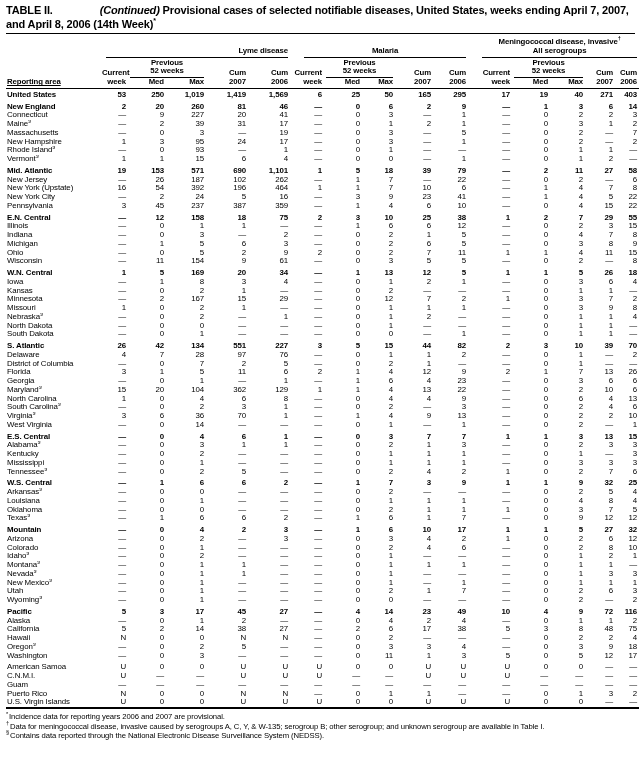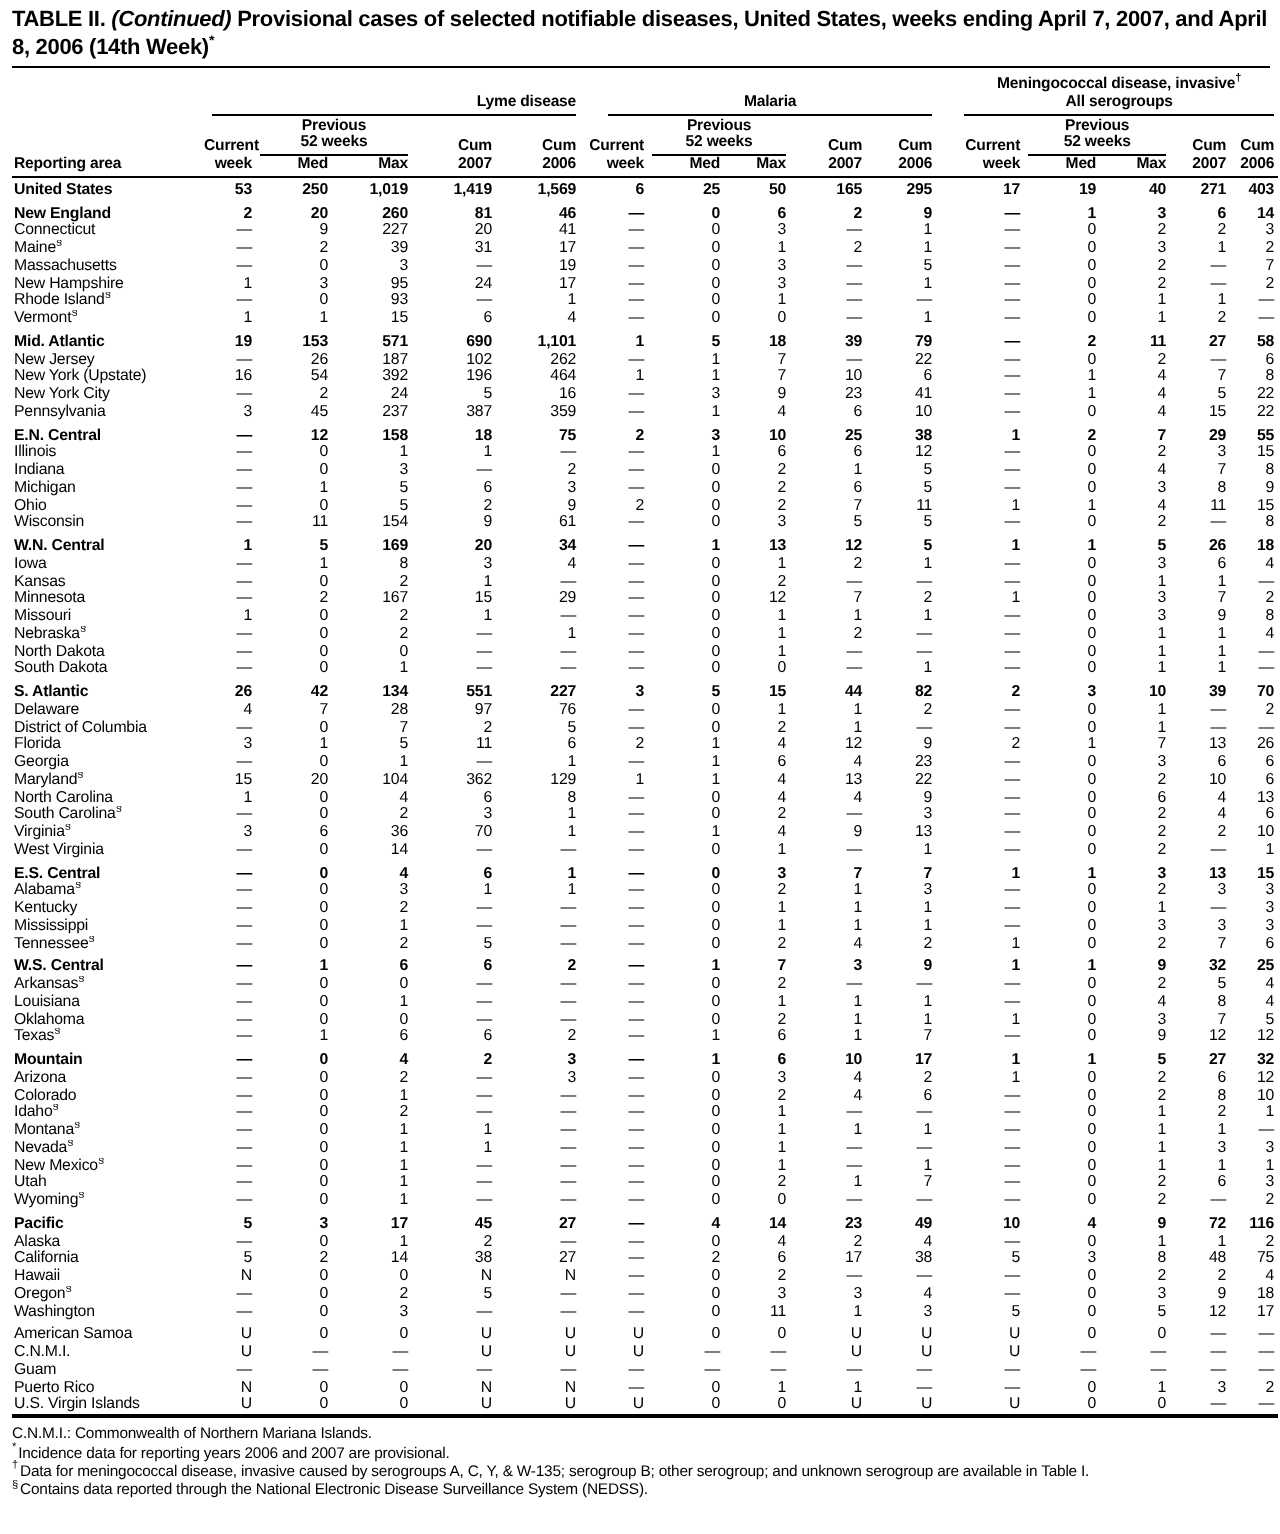--- a/index.html
+++ b/index.html
@@ -1,26 +1,26 @@
 <!DOCTYPE html>
 <html><head>
 <meta charset="utf-8">
 <style>
   html,body { margin:0; padding:0; background:#fff; color:#000; }
   body { width:640px; height:767px; font-family:"Liberation Sans", sans-serif; -webkit-font-smoothing:antialiased; }
   .page { padding:4px 5px 0 6px; }
 
   .title { font-weight:bold; font-size:11px; line-height:13.5px; letter-spacing:-0.15px; }
-  .title em { font-style:italic; }
+  .title em { font-style:italic;margin-left:44px; }
   .title sup { font-size:7px; }
   .title-rule { border-bottom:1.5px solid #000; margin-top:2px; }
 
   table { border-collapse:collapse; table-layout:fixed; width:633px; margin-top:4px; border-bottom:2px solid #000; }
   th { font-weight:bold; font-size:7.8px; line-height:8.8px; vertical-align:bottom; white-space:pre-line; text-align:right; padding:0 2px 1px 0; letter-spacing:-0.1px; }
-  th.area-hdr { text-align:left; padding-left:1px; }
+  th.area-hdr { text-align:left; padding-left:1px;text-decoration:underline; }
   th.group { text-align:center; padding:0 0 1px 0; }
   .grule { border-bottom:1px solid #000; padding-bottom:1px; text-align:center; }
   .gl { margin:0 2px 0 4px;text-align:right; }
   .gm { margin:0 2px 0 14px; }
   th.prev { padding:0; text-align:center;margin-top:12px; }
   .prule { border-bottom:1px solid #000; margin:0 2px; padding-bottom:1px; text-align:center; }
   .hdr-bottom { border-bottom:1px solid #000;margin-top:48px; }
 
   td { font-size:7.9px; line-height:8.75px; height:8.75px; padding:0 2px 0 0; text-align:right; overflow:hidden; white-space:nowrap; letter-spacing:-0.1px; }
   td.area { text-align:left; padding-left:1px; }
@@ -1305,19 +1305,18 @@
           <td>U</td>
           <td>0</td>
           <td>0</td>
           <td>—</td>
           <td>—</td>
         </tr>
       </tbody>
   </table>
 
   <div class="footnotes">
-      <div class="fn">C.N.M.I.: Commonwealth of Northern Mariana Islands.</div>
       <div class="fn"><sup>*</sup>Incidence data for reporting years 2006 and 2007 are provisional.</div>
       <div class="fn"><sup>†</sup>Data for meningococcal disease, invasive caused by serogroups A, C, Y, &amp; W-135; serogroup B; other serogroup; and unknown serogroup are available in Table I.</div>
       <div class="fn"><sup>§</sup>Contains data reported through the National Electronic Disease Surveillance System (NEDSS).</div>
     </div>
 
 </div>
 
 </body></html>

